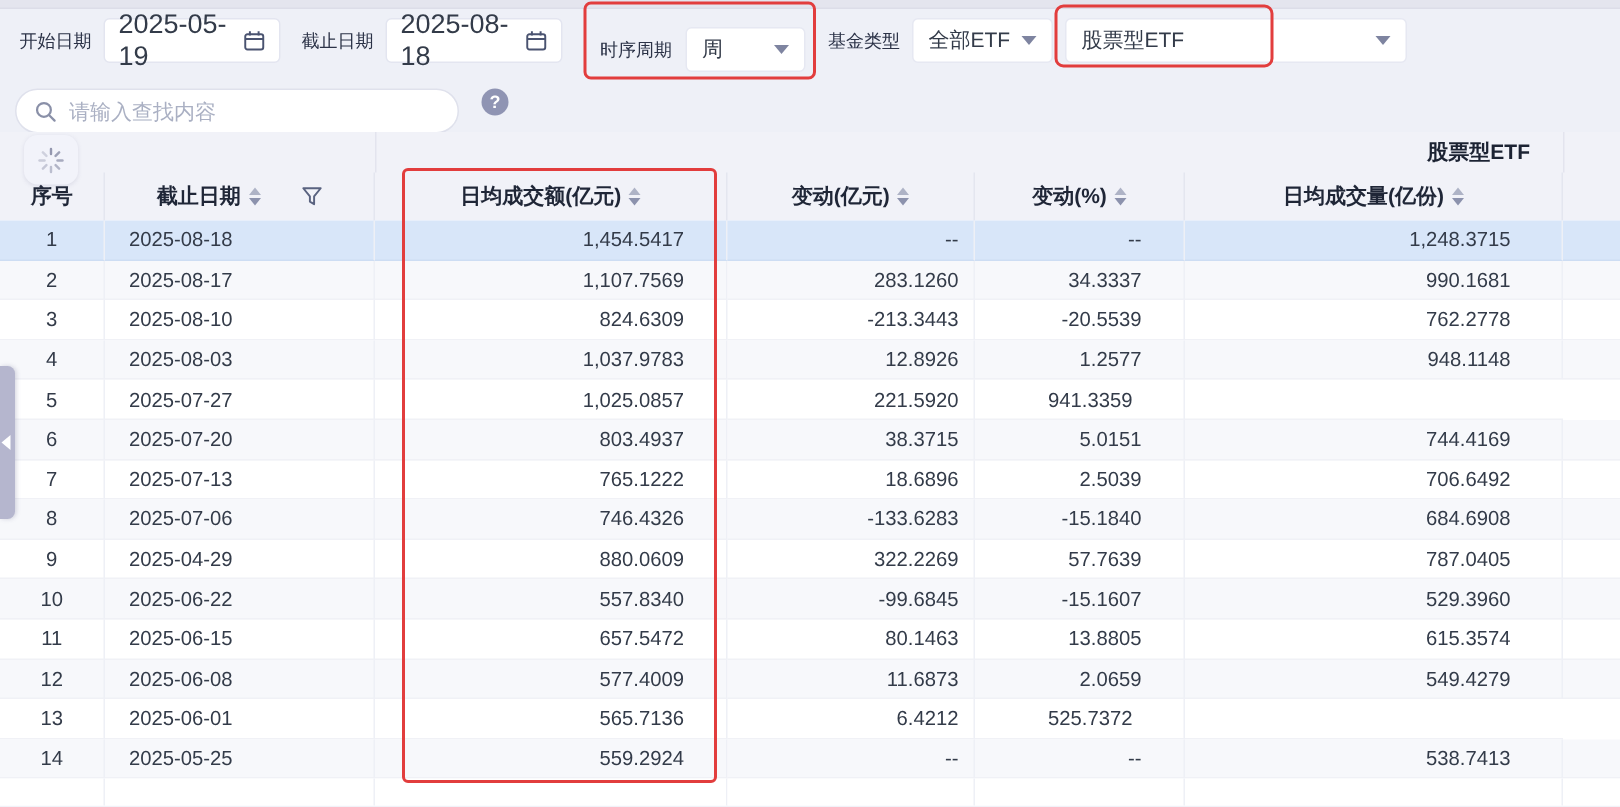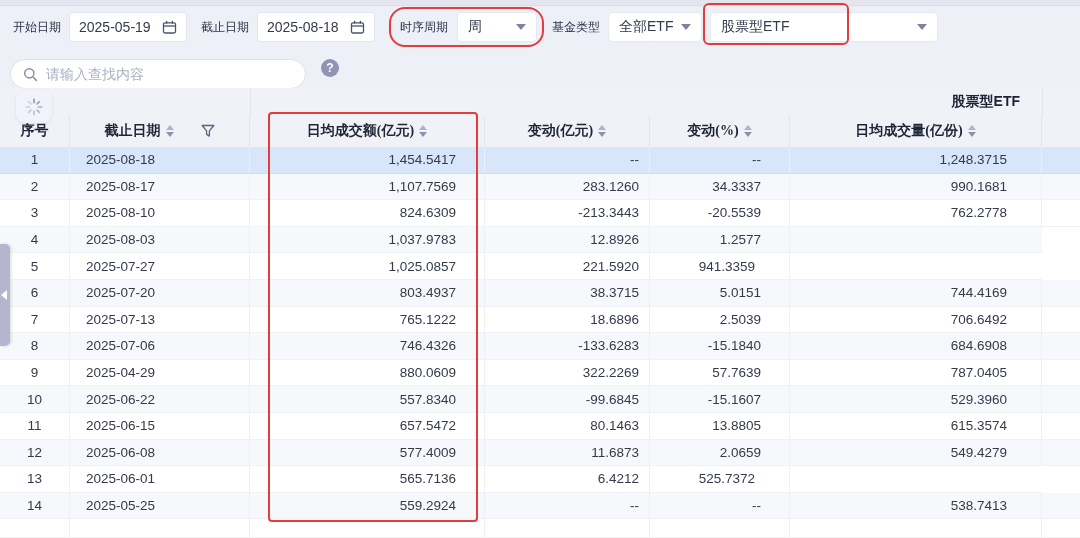--- a/index.html
+++ b/index.html
@@ -4,26 +4,26 @@
 <style>
   * { margin:0; padding:0; box-sizing:border-box; }
   html,body { width:1080px; height:538px; overflow:hidden; }
   body { font-family:"Liberation Sans","DejaVu Sans",sans-serif; background:#ffffff; position:relative; color:#333b49; }
 
   .top-strip { height:6px; background:#e4e5ee; border-bottom:1px solid #dcdde8; }
 
   .filter-bar { height:42px; background:#eef0f7; display:flex; align-items:center; padding:0 13px; }
   .f-label { font-size:12px; color:#2b3247; white-space:nowrap; }
   .input-box { height:30px; background:#fff; border:1px solid #e3e5f0; border-radius:4px;
-               display:flex; align-items:center; padding:0 9px; gap:8px; font-size:14px; color:#333b49; }
+               display:flex; align-items:center; padding:0 9px; gap:8px; font-size:18px; color:#333b49; }
   .date-input { width:118px; justify-content:space-between; margin:0 14px 0 8px; }
   .select-box { height:30px; background:#fff; border:1px solid #e6e8f2; border-radius:4px;
                 display:flex; align-items:center; justify-content:space-between; padding:0 10px; font-size:14px; color:#333b49; }
-  .red-group { display:flex; align-items:center; gap:9px; border:2px solid #e23d3d; border-radius:16px;
-               padding:3px 5px 3px 9px; margin-right:8px; }
+  .red-group { display:flex; align-items:center; gap:9px; border:2px solid #e23d3d; border-radius:5px;
+               padding:15px 5px 3px 9px; margin-right:8px; }
   .red-group .select-box { width:80px; }
   .sel-fundtype { width:94px; margin:0 8px 0 8px; }
   .sel2-wrap { position:relative; }
   .sel-etfcat { width:228px; }
   .red-overlay-sel { position:absolute; left:-7px; top:-9px; width:146px; height:42px;
                      border:2px solid #e23d3d; border-radius:6px; pointer-events:none; }
   .dd-arrow { width:0; height:0; border-left:5px solid transparent; border-right:5px solid transparent;
               border-top:6px solid #7e84a0; }
 
   .search-bar { height:40px; background:#eef0f7; display:flex; align-items:center; padding:0 10px; gap:15px; }
@@ -34,21 +34,21 @@
   .search-pill input::placeholder { color:#aab0c3; }
   .help-btn { width:18px; height:18px; border-radius:50%; background:#8f94b3; color:#fff; font-size:12px;
               font-weight:bold; display:flex; align-items:center; justify-content:center; cursor:pointer; }
 
   .table-area { position:absolute; top:88px; left:0; right:0; bottom:0; background:#f1f2f8; }
   .caption-row { height:27px; position:relative; }
   .caption { position:absolute; right:60px; top:5px; font-size:14px; font-weight:bold; color:#1c2333; }
   .cap-line { position:absolute; top:0; bottom:0; width:1px; background:#e3e4ee; }
 
   .grid-cols { display:grid; grid-template-columns:70px 180px 235px 165px 140px 252px 38px; }
-  .thead { height:32px; align-items:center; font-size:14px; font-weight:bold; color:#1f2637;font-family:Liberation Serif, serif; }
+  .thead { height:32px; align-items:center; font-size:14px; font-weight:bold; color:#1f2637; }
   .th { display:flex; align-items:center; justify-content:center; gap:5px; height:100%; border-right:1px solid #e4e6ef; cursor:pointer; }
   .th:last-child { border-right:none; }
 
   .sorter { display:flex; flex-direction:column; gap:2px; }
   .tri-up { width:0; height:0; border-left:4px solid transparent; border-right:4px solid transparent; border-bottom:5px solid #aeb3c6; }
   .tri-dn { width:0; height:0; border-left:4px solid transparent; border-right:4px solid transparent; border-top:5px solid #8c92ad; }
 
   .tbody { background:#fff; }
   .trow { height:26.6px; align-items:center; font-size:13.5px; color:#333b49; cursor:pointer; }
   .trow .cell { height:100%; display:flex; align-items:center; border-right:1px solid #eef0f6; border-bottom:1px solid #f0f1f6; }
@@ -224,20 +224,21 @@
         <div class="cell c-num c5">-20.5539</div>
         <div class="cell c-num c6">762.2778</div>
         <div class="cell c-last"></div>
       </div>
       <div class="grid-cols trow even">
         <div class="cell c-no">4</div>
         <div class="cell c-date">2025-08-03</div>
         <div class="cell c-num c3">1,037.9783</div>
         <div class="cell c-num c4">12.8926</div>
         <div class="cell c-num c5">1.2577</div>
+        <div class="cell c-num c6">948.1148</div>
         <div class="cell c-last"></div>
       </div>
       <div class="grid-cols trow">
         <div class="cell c-no">5</div>
         <div class="cell c-date">2025-07-27</div>
         <div class="cell c-num c3">1,025.0857</div>
         <div class="cell c-num c4">221.5920</div>
         <div class="cell c-num c6">941.3359</div>
         <div class="cell c-last"></div>
       </div>

